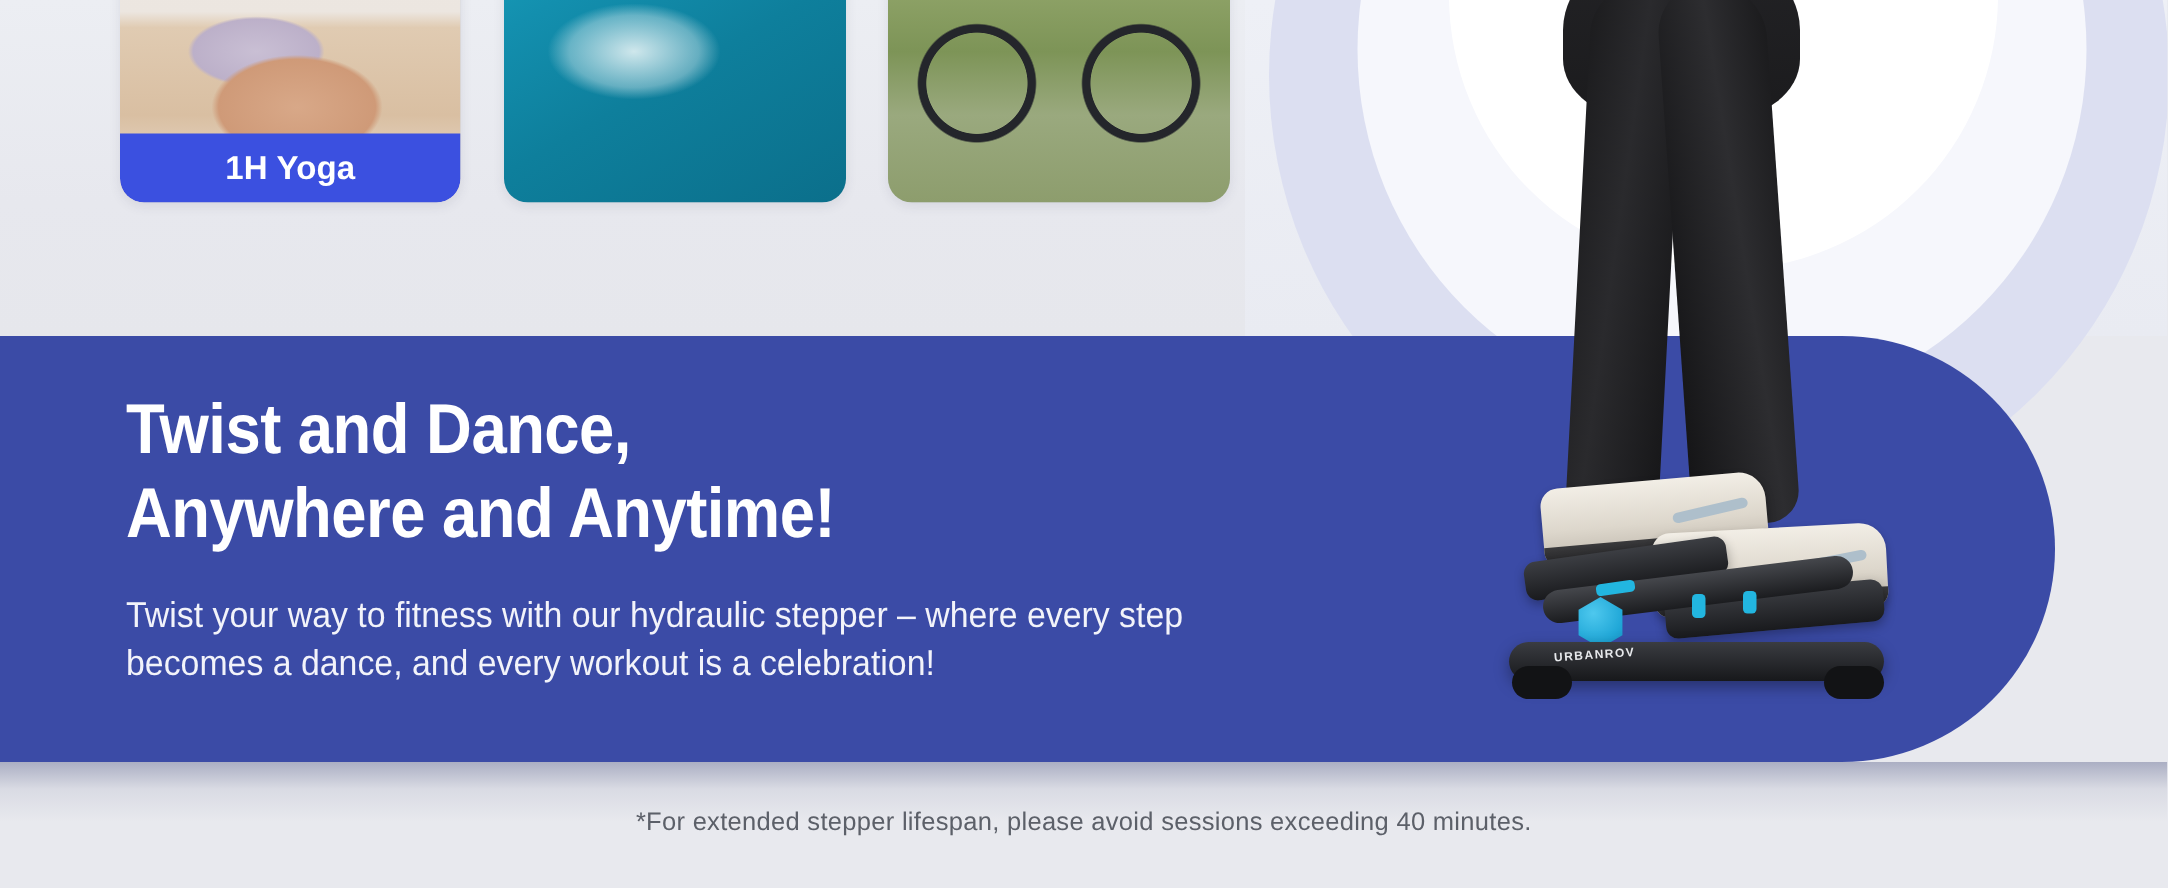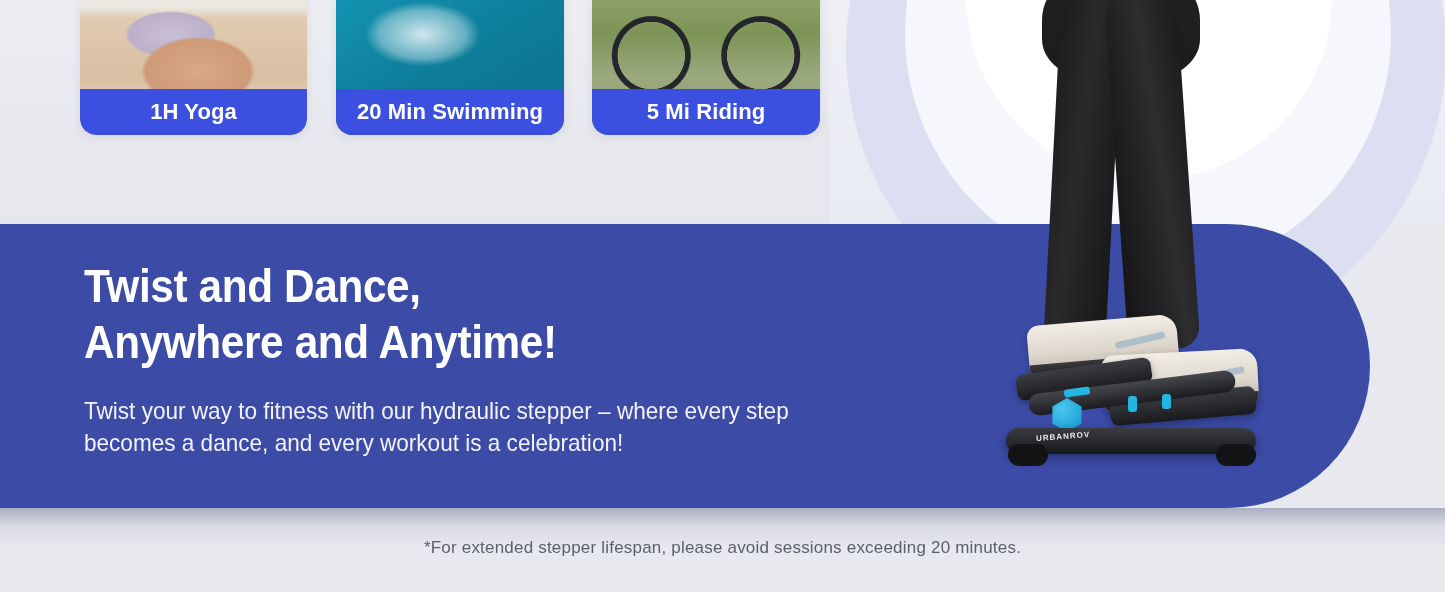--- a/index.html
+++ b/index.html
@@ -146,30 +146,24 @@
 
     <div class="card card-1">
       <div class="card-img img-yoga"></div>
       <div class="card-label">
         <span>1H Yoga</span>
       </div>
     </div>
 
     <div class="card card-2">
       <div class="card-img img-swim"></div>
-      <div class="card-label">
-        <span>20 Min Swimming</span>
-      </div>
     </div>
 
     <div class="card card-3">
       <div class="card-img img-ride"></div>
-      <div class="card-label">
-        <span>5 Mi Riding</span>
-      </div>
     </div>
 
   </div>
 
   <div class="banner"></div>
   <div class="banner-shadow"></div>
 
   <div class="headline">Twist and Dance,
 Anywhere and Anytime!</div>
   <div class="subtext">Twist your way to fitness with our hydraulic stepper – where every step
@@ -197,15 +191,15 @@
       <div class="st-accent st-a2"></div>
       <div class="st-accent st-a3"></div>
       <div class="st-knob"></div>
       <div class="st-base"></div>
       <div class="st-foot l"></div>
       <div class="st-foot r"></div>
       <div class="st-logo">URBANROV</div>
     </div>
   </div>
 
-  <div class="footnote">*For extended stepper lifespan, please avoid sessions exceeding 20 minutes.</div>
+  <div class="footnote">*For extended stepper lifespan, please avoid sessions exceeding 40 minutes.</div>
 
 </div>
 
 </body></html>

